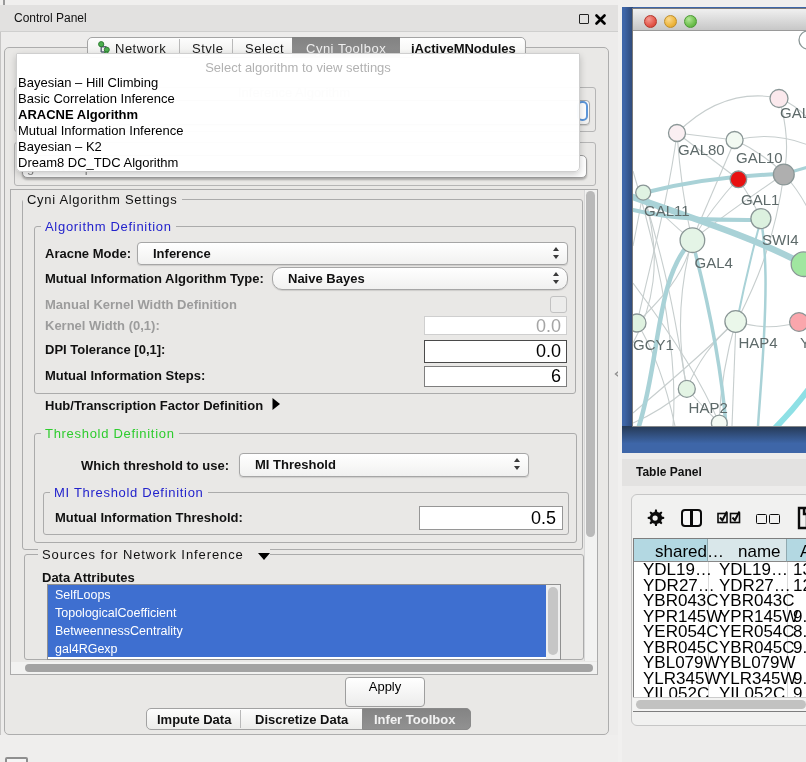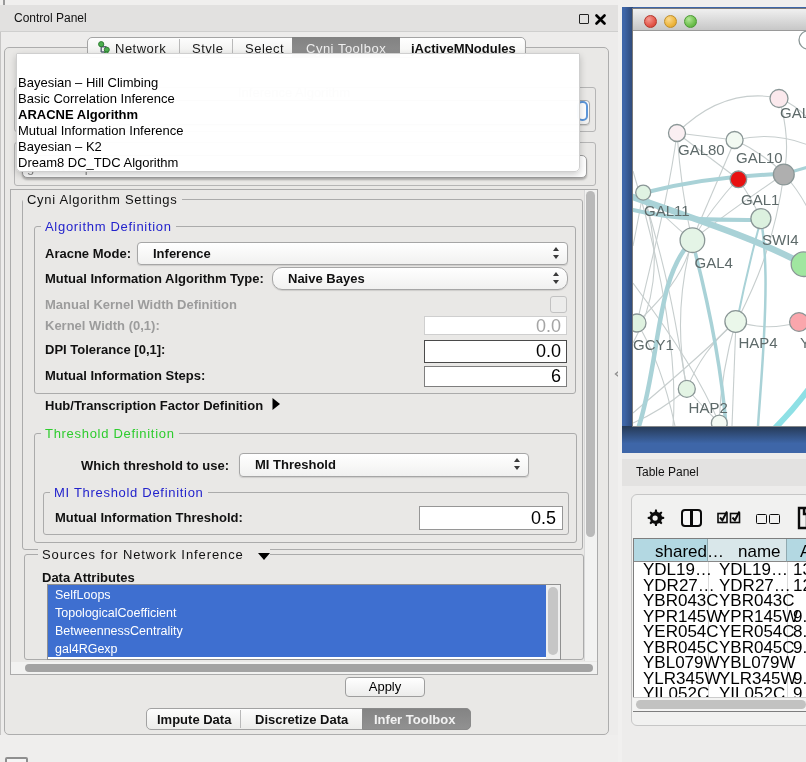--- a/index.html
+++ b/index.html
@@ -120,21 +120,21 @@
   <div class="abs" style="left:48px;top:585px;width:498px;height:72px;background:#3E6FD0;"></div>
   <div class="abs" style="left:55px;top:586px;width:480px;font-size:12.5px;line-height:18px;color:#fff;">SelfLoops<br>TopologicalCoefficient<br>BetweennessCentrality<br>gal4RGexp</div>
   <div class="abs" style="left:546px;top:585px;width:14px;height:74px;background:#EFEFEF;"></div>
   <div class="abs" style="left:548px;top:587px;width:10px;height:68px;background:#C6C6C6;border-radius:5px;"></div>
 
   <div class="abs" style="left:584px;top:190px;width:13px;height:471px;background:#F2F2F1;border-left:1px solid #D8D8D8;box-sizing:border-box;"></div>
   <div class="abs" style="left:586px;top:191px;width:9px;height:346px;background:#B9B9B9;border-radius:4.5px;"></div>
   <div class="abs" style="left:11px;top:662px;width:586px;height:12px;background:#F2F2F1;"></div>
   <div class="abs" style="left:25px;top:664px;width:568px;height:8px;background:#A3A3A3;border-radius:4px;"></div>
 
-  <div class="abs" style="left:345px;top:677px;width:80px;height:20px;background:linear-gradient(#FFFFFF,#ECECEB);border:1px solid #9E9E9E;border-radius:4px;box-sizing:border-box;text-align:center;font-size:13px;line-height:18px;">Apply</div>
+  <div class="abs" style="left:345px;top:677px;width:80px;height:30px;background:linear-gradient(#FFFFFF,#ECECEB);border:1px solid #9E9E9E;border-radius:4px;box-sizing:border-box;text-align:center;font-size:13px;line-height:18px;">Apply</div>
 
   <div class="abs" style="left:146px;top:708px;width:325px;height:22px;background:linear-gradient(#FDFDFD,#ECECEA);border:1px solid #A2A2A2;border-radius:5px;box-sizing:border-box;"></div>
   <div class="abs" style="left:240px;top:710px;width:1px;height:18px;background:#B9B9B9;"></div>
   <div class="abs" style="left:362px;top:708px;width:109px;height:22px;background:linear-gradient(#848484,#919191);border:1px solid #8A8A8A;border-radius:0 5px 5px 0;box-sizing:border-box;"></div>
   <div class="abs b13" style="left:157px;top:712px;">Impute Data</div>
   <div class="abs b13" style="left:255px;top:712px;">Discretize Data</div>
   <div class="abs b13" style="left:374px;top:712px;color:#F2F2F2;">Infer Toolbox</div>
 
   <div class="abs" style="left:5px;top:757px;width:19px;height:12px;border:2px solid #8F8F8F;background:#F5F5F5;border-radius:2px;"></div>
 
@@ -225,21 +225,21 @@
       <text x="0" y="319">GCY1</text>
       <text x="105.4" y="317">HAP4</text>
       <text x="167" y="317">YD</text>
       <text x="55.6" y="382">HAP2</text>
     </g>
   </svg>
   </div>
 
   <div class="abs" style="left:622px;top:453px;width:184px;height:309px;background:#EDECEB;"></div>
   <div class="abs" style="left:622px;top:459px;width:184px;height:27px;background:#E3E2E1;"></div>
-  <div class="abs" style="left:636px;top:465px;font-size:12px;color:#111;">Table Panel</div>
+  <div class="abs" style="left:636px;top:465px;font-size:12px;color:#111;font-weight:bold;">Table Panel</div>
   <div class="abs" style="left:631px;top:494px;width:180px;height:232px;background:#F1F1F0;border:1px solid #C6C6C6;border-radius:6px;box-sizing:border-box;"></div>
 
   <svg class="abs" style="left:646px;top:509px" width="20" height="20" viewBox="0 0 20 20">
     <g fill="#0b0b0b">
         <path d="M10 1.5 l1.7 0 .5 2.3 a6.6 6.6 0 0 1 1.9 .8 l2-1.3 1.2 1.2-1.3 2 a6.6 6.6 0 0 1 .8 1.9 l2.3 .5 0 1.7-2.3 .5 a6.6 6.6 0 0 1-.8 1.9 l1.3 2-1.2 1.2-2-1.3 a6.6 6.6 0 0 1-1.9 .8 l-.5 2.3-1.7 0-.5-2.3 a6.6 6.6 0 0 1-1.9-.8 l-2 1.3-1.2-1.2 1.3-2 a6.6 6.6 0 0 1-.8-1.9 l-2.3-.5 0-1.7 2.3-.5 a6.6 6.6 0 0 1 .8-1.9 l-1.3-2 1.2-1.2 2 1.3 a6.6 6.6 0 0 1 1.9-.8 z" transform="translate(-0.9,-0.9)"></path>
         <circle cx="10" cy="10" r="2.6" fill="#F1F1F0" transform="translate(-0.9,-0.9)"></circle>
       </g>
   </svg>
   <div class="abs" style="left:681px;top:509px;width:21px;height:18px;border:2.6px solid #0b0b0b;border-radius:4px;box-sizing:border-box;background:#F7F7F7;"></div>
   <div class="abs" style="left:690.2px;top:511px;width:2.6px;height:14px;background:#0b0b0b;"></div>
@@ -266,15 +266,16 @@
   <div class="abs" style="left:787px;top:562px;width:1px;height:135px;background:#DCDCDC;"></div>
   <div class="abs" id="tbody" style="left:633px;top:562px;width:173px;height:135px;overflow:hidden;">
     <div class="abs cell" style="left:10px;top:0;">YDL19…<br>YDR27…<br>YBR043C<br>YPR145W<br>YER054C<br>YBR045C<br>YBL079W<br>YLR345W<br>YIL052C</div>
     <div class="abs cell" style="left:86px;top:0;">YDL19…<br>YDR27…<br>YBR043C<br>YPR145W<br>YER054C<br>YBR045C<br>YBL079W<br>YLR345W<br>YIL052C</div>
     <div class="abs cell" style="left:160px;top:0;">13<br>12<br><br>9.<br>8.<br>9.<br><br>9.<br>9.</div>
   </div>
   <div class="abs" style="left:633px;top:697px;width:173px;height:14px;background:#F4F4F3;border-top:1px solid #CCC;box-sizing:border-box;"></div>
   <div class="abs" style="left:636px;top:700px;width:170px;height:9px;background:#C2C2C1;border-radius:4.5px;"></div>
 
   <div class="abs" id="popup" style="left:16px;top:53px;width:564px;height:119px;background:rgba(255,255,255,0.97);border:1px solid #CFCFCF;border-radius:1px 1px 5px 5px;box-shadow:0 3px 7px rgba(0,0,0,0.2);box-sizing:border-box;">
+    <div style="position:absolute;left:0;top:6px;width:100%;text-align:center;font-size:13px;color:#B2B2B2;">Select algorithm to view settings</div>
     <div style="position:absolute;left:1px;top:21px;font-size:13px;color:#000;line-height:16.1px;">Bayesian – Hill Climbing<br>Basic Correlation Inference<br><b>ARACNE Algorithm</b><br>Mutual Information Inference<br>Bayesian – K2<br>Dream8 DC_TDC Algorithm</div>
   </div>
 </div>
 
 </body></html>

